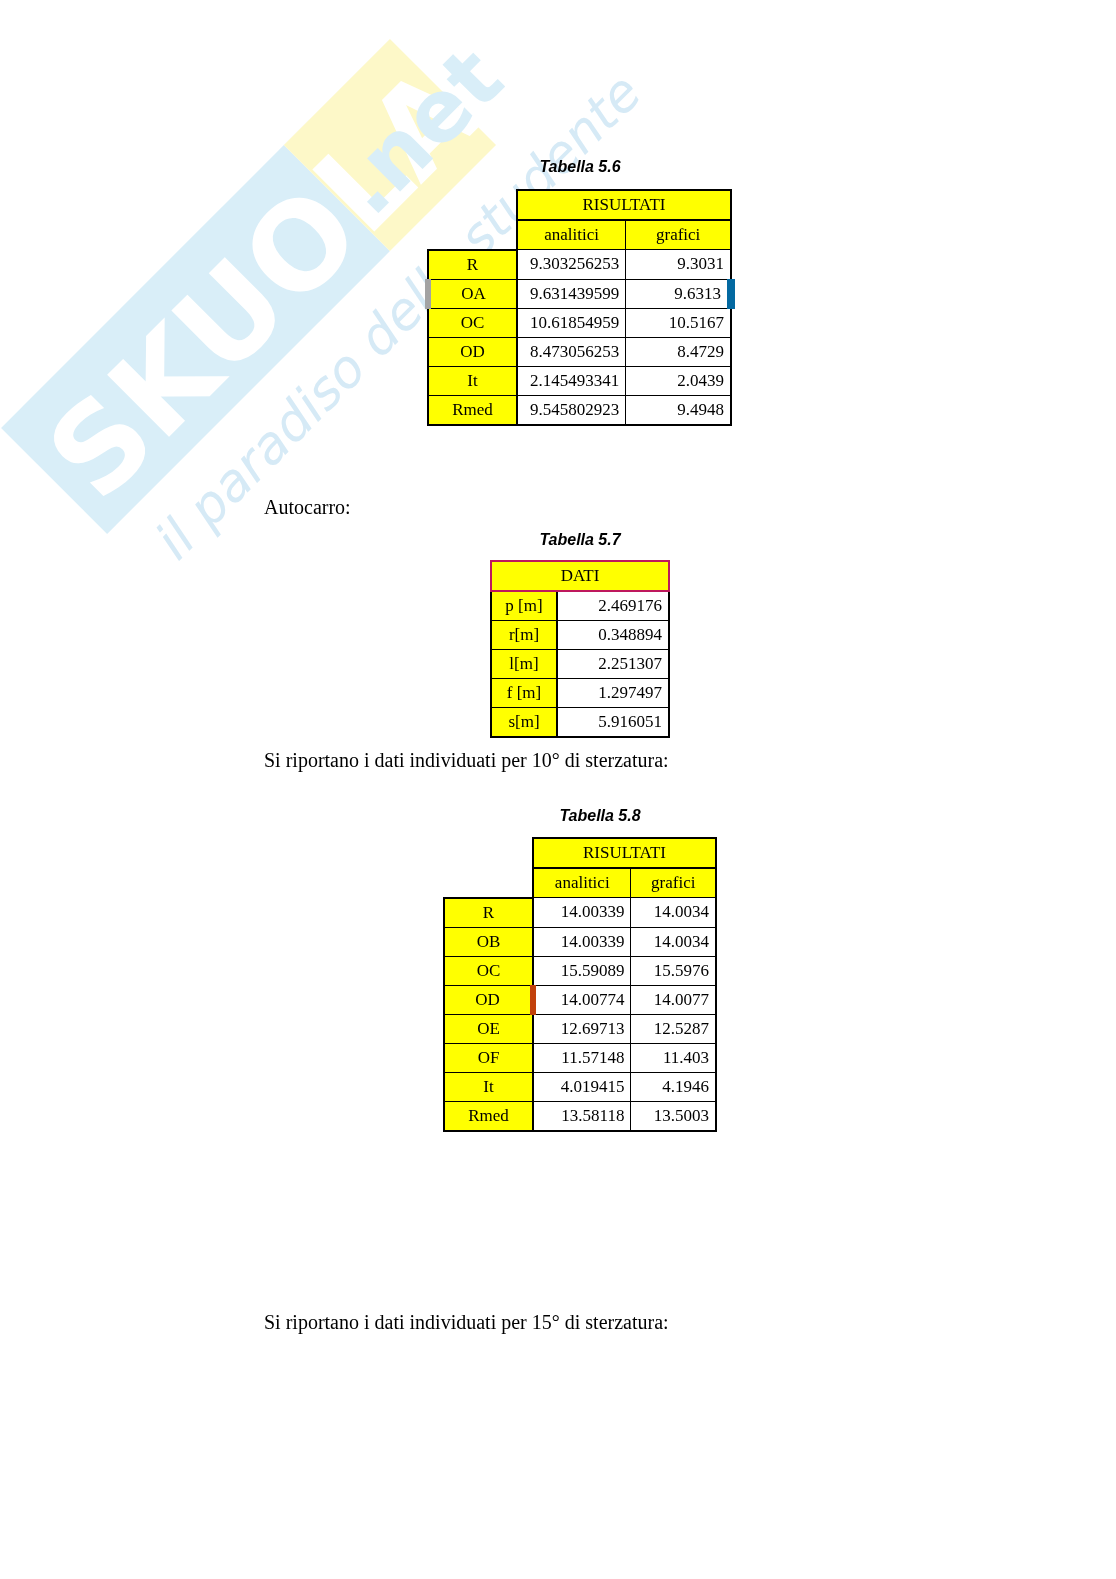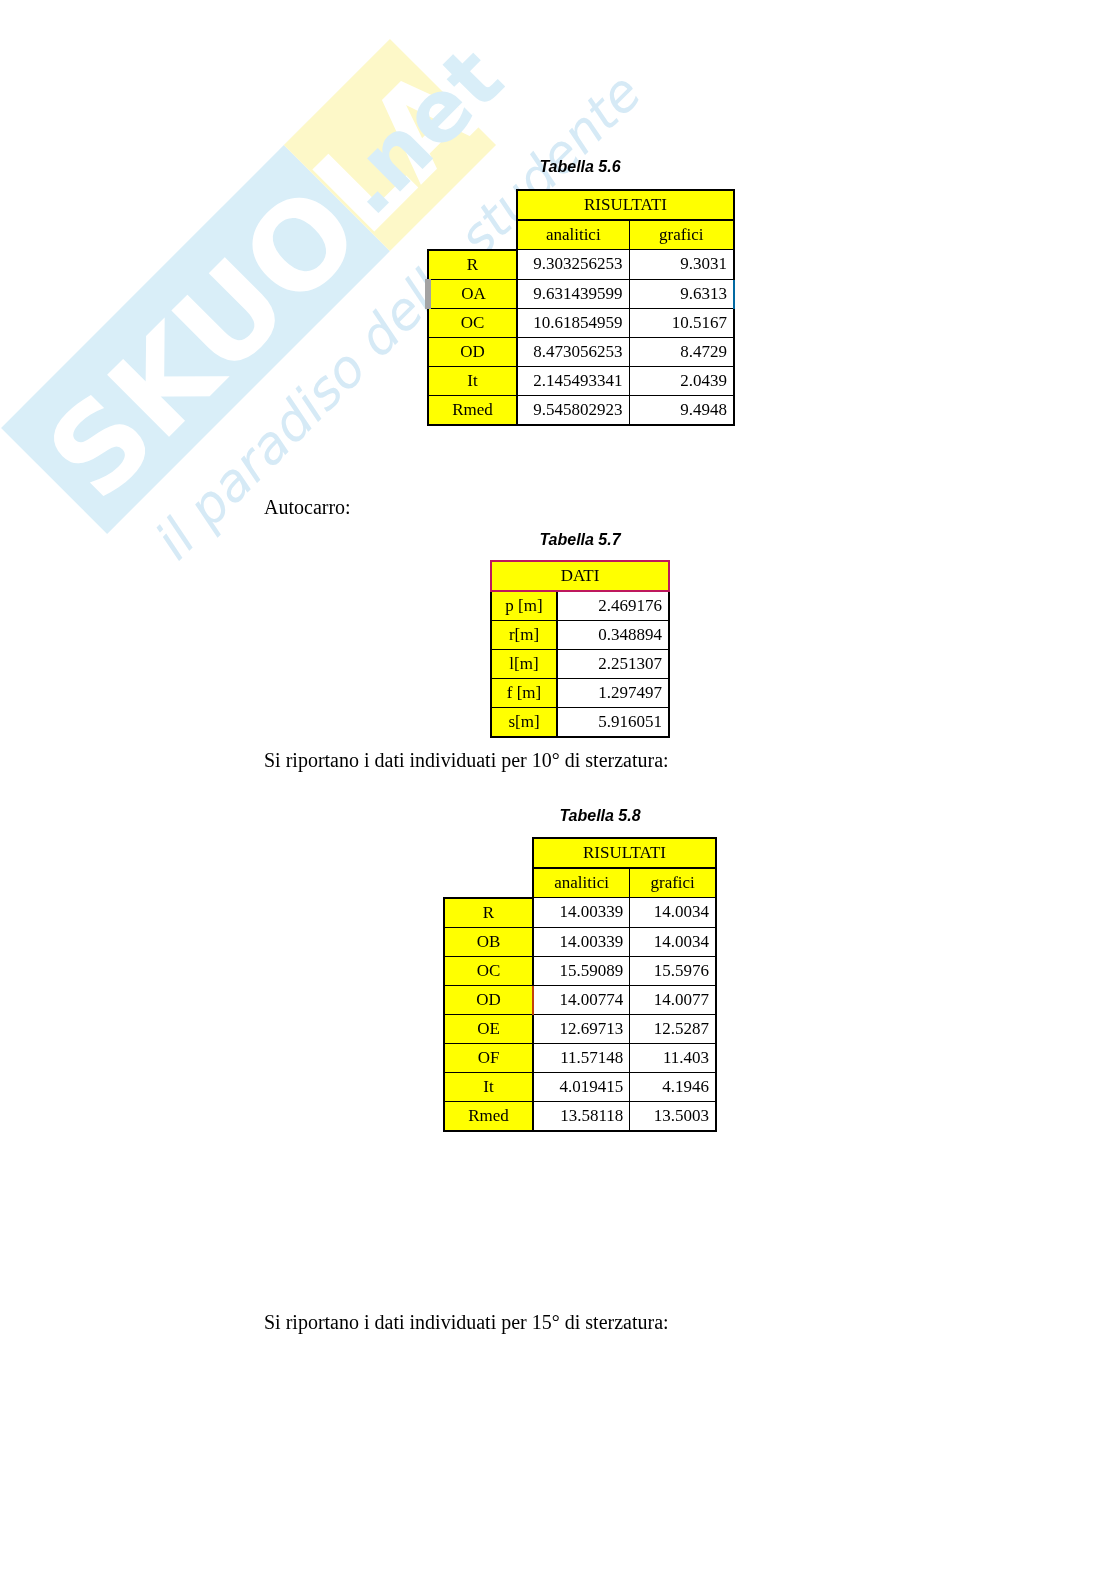--- a/index.html
+++ b/index.html
@@ -41,21 +41,21 @@
     <td class="y" style="border-right:2px solid #000;">grafici</td>
   </tr>
   <tr>
     <td class="y" style="border-left:2px solid #000;border-top:2px solid #000;">R</td>
     <td class="w" style="border-left:2px solid #000;">9.303256253</td>
     <td class="w" style="border-right:2px solid #000;">9.3031</td>
   </tr>
   <tr>
     <td class="y" style="border-left:6px solid #a3a3a3;">OA</td>
     <td class="w" style="border-left:2px solid #000;">9.631439599</td>
-    <td class="w" style="border-right:2px solid #0369a1;padding-left:42px;">9.6313</td>
+    <td class="w" style="border-right:8px solid #0369a1;padding-left:42px;">9.6313</td>
   </tr>
   <tr>
     <td class="y" style="border-left:2px solid #000;">OC</td>
     <td class="w" style="border-left:2px solid #000;">10.61854959</td>
     <td class="w" style="border-right:2px solid #000;">10.5167</td>
   </tr>
   <tr>
     <td class="y" style="border-left:2px solid #000;">OD</td>
     <td class="w" style="border-left:2px solid #000;">8.473056253</td>
     <td class="w" style="border-right:2px solid #000;">8.4729</td>
@@ -128,21 +128,21 @@
     <td class="w" style="border-left:2px solid #000;">14.00339</td>
     <td class="w" style="border-right:2px solid #000;">14.0034</td>
   </tr>
   <tr>
     <td class="y" style="border-left:2px solid #000;">OC</td>
     <td class="w" style="border-left:2px solid #000;">15.59089</td>
     <td class="w" style="border-right:2px solid #000;">15.5976</td>
   </tr>
   <tr>
     <td class="y" style="border-left:2px solid #000;">OD</td>
-    <td class="w" style="border-left:2px solid #c2410c;">14.00774</td>
+    <td class="w" style="border-left:6px solid #c2410c;">14.00774</td>
     <td class="w" style="border-right:2px solid #000;">14.0077</td>
   </tr>
   <tr>
     <td class="y" style="border-left:2px solid #000;">OE</td>
     <td class="w" style="border-left:2px solid #000;">12.69713</td>
     <td class="w" style="border-right:2px solid #000;">12.5287</td>
   </tr>
   <tr>
     <td class="y" style="border-left:2px solid #000;">OF</td>
     <td class="w" style="border-left:2px solid #000;">11.57148</td>

